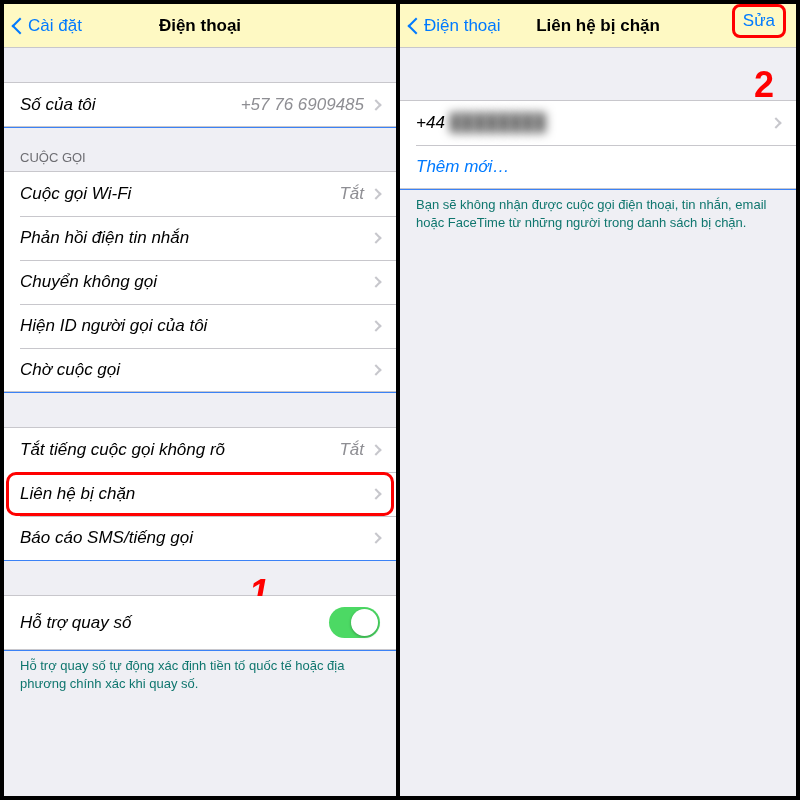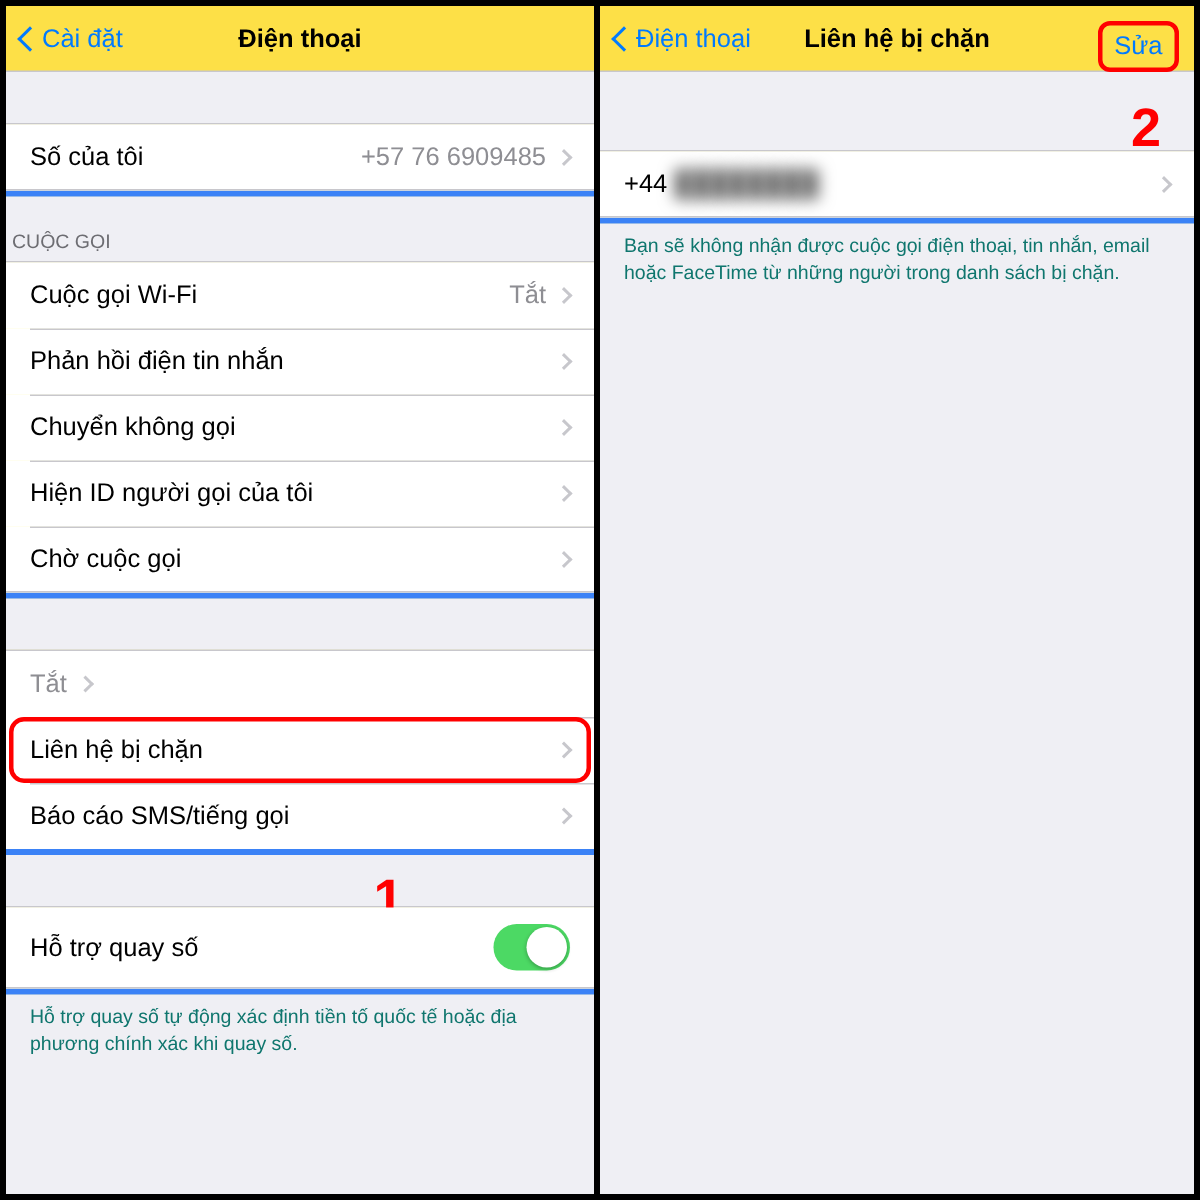--- a/index.html
+++ b/index.html
@@ -18,21 +18,21 @@
   }
   .pane {
     width: 396px;
     height: 792px;
     background: #efeff4;
     overflow: hidden;
   }
   .pane-left { border-right: 4px solid #000; }
   .navbar {
     height: 44px;
-    background: #fde047;
+    background: #fef9c3;
     border-bottom: 1px solid #c8c7cc;
     display: flex;
     align-items: center;
     justify-content: center;
     position: relative;
     padding: 0 6px;
   }
   .nav-back {
     position: absolute;
     left: 6px;
@@ -43,58 +43,58 @@
     color: #007aff;
     font-size: 17px;
     gap: 2px;
   }
   .nav-action {
     position: absolute;
     right: 10px;
     top: 0;
     height: 44px;
     display: flex;
-    align-items: flex-end;
+    align-items: flex-start;
     color: #007aff;
     font-size: 17px;
   }
   .nav-title {
     font-weight: 600;
     font-size: 17px;
     color: #000;
   }
   .chev-left {
     display: inline-block;
     width: 12px; height: 12px;
     border-left: 2.5px solid #007aff;
     border-bottom: 2.5px solid #007aff;
     transform: rotate(45deg);
     margin-left: 4px;
   }
   .section-header {
     font-size: 13px;
     color: #6d6d72;
-    padding: 22px 16px 6px 4px;
+    padding: 22px 16px 6px 16px;
     text-transform: uppercase;
   }
   .group-gap { height: 34px; }
   .cell {
     background: #fff;
     min-height: 44px;
     padding: 11px 16px;
     display: flex;
     align-items: center;
     justify-content: space-between;
     position: relative;
     font-size: 17px;
     color: #000;
     border-top: 1px solid #c8c7cc;
   }
   .cell:last-child { border-bottom: 1px solid #c8c7cc; }
-  .group { background: #fef9c3; border-bottom: 4px solid #3b82f6; }
+  .group { background: #000000; border-bottom: 1px solid #3b82f6; font-style: italic; }
   .group .cell { border-top: none; }
   .group .cell + .cell::before {
     content: "";
     position: absolute;
     left: 16px; right: 0; top: 0;
     height: 1px;
     background: #c8c7cc;
   }
   .group-first { border-top: 1px solid #c8c7cc; }
   .cell-right {
@@ -217,20 +217,21 @@
         <span>Chờ cuộc gọi</span>
         <span class="cell-right">
             <span class="chev"></span>
           </span>
       </div>
     </div>
 
     <div class="group-gap"></div>
     <div class="group group-first" style="position:relative;">
       <div class="cell">
+        <span>Tắt tiếng cuộc gọi không rõ</span>
         <span class="cell-right">
           <span>Tắt</span>
           <span class="chev"></span>
         </span>
       </div>
       <div class="cell highlight-red">
         <span>Liên hệ bị chặn</span>
         <span class="cell-right">
             <span class="chev"></span>
           </span>
@@ -275,17 +276,20 @@
     <div class="group group-first">
       <div class="cell">
         <span>
           <span>+44</span>
           <span class="blur">████████</span>
         </span>
         <span class="cell-right">
             <span class="chev"></span>
           </span>
       </div>
+      <div class="cell">
+        <span class="link">Thêm mới…</span>
+      </div>
     </div>
     <div class="footer-text">Bạn sẽ không nhận được cuộc gọi điện thoại, tin nhắn, email hoặc FaceTime từ những người trong danh sách bị chặn.</div>
   </div>
 
 </div>
 
 </body></html>

